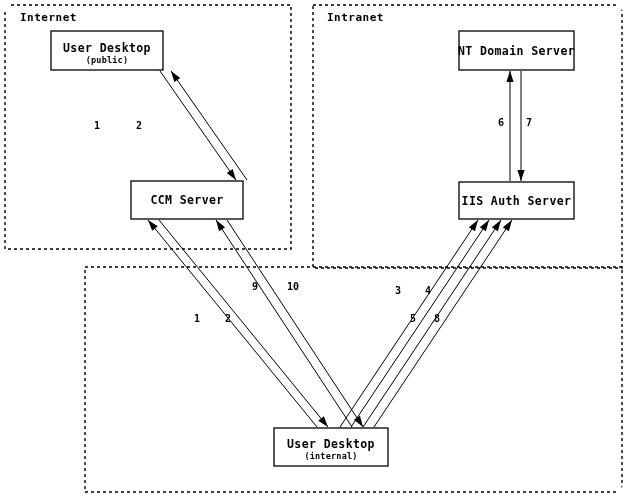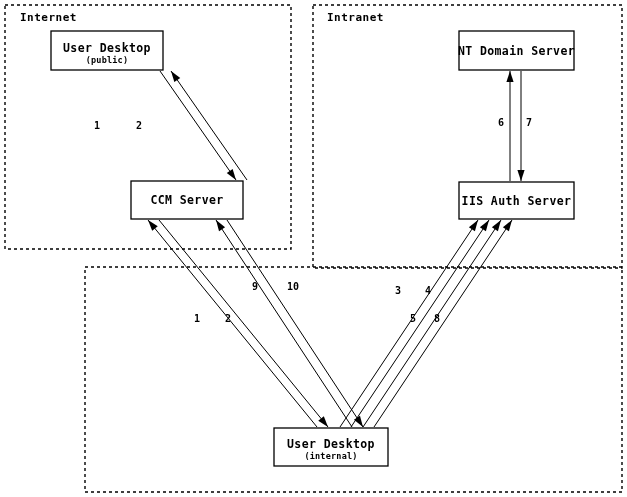--- a/index.html
+++ b/index.html
@@ -10,20 +10,21 @@
   }
   body {
     font-family: "DejaVu Sans Mono", "Liberation Mono", monospace;
   }
   #diagram-root {
     position: relative;
     width: 627px;
     height: 497px;
     background: #ffffff;
     overflow: hidden;
+    border-radius: 25px;
   }
   #diagram-svg {
     position: absolute;
     left: 0;
     top: 0;
     width: 627px;
     height: 497px;
   }
   .zone-label {
     font-family: "DejaVu Sans Mono", "Liberation Mono", monospace;

